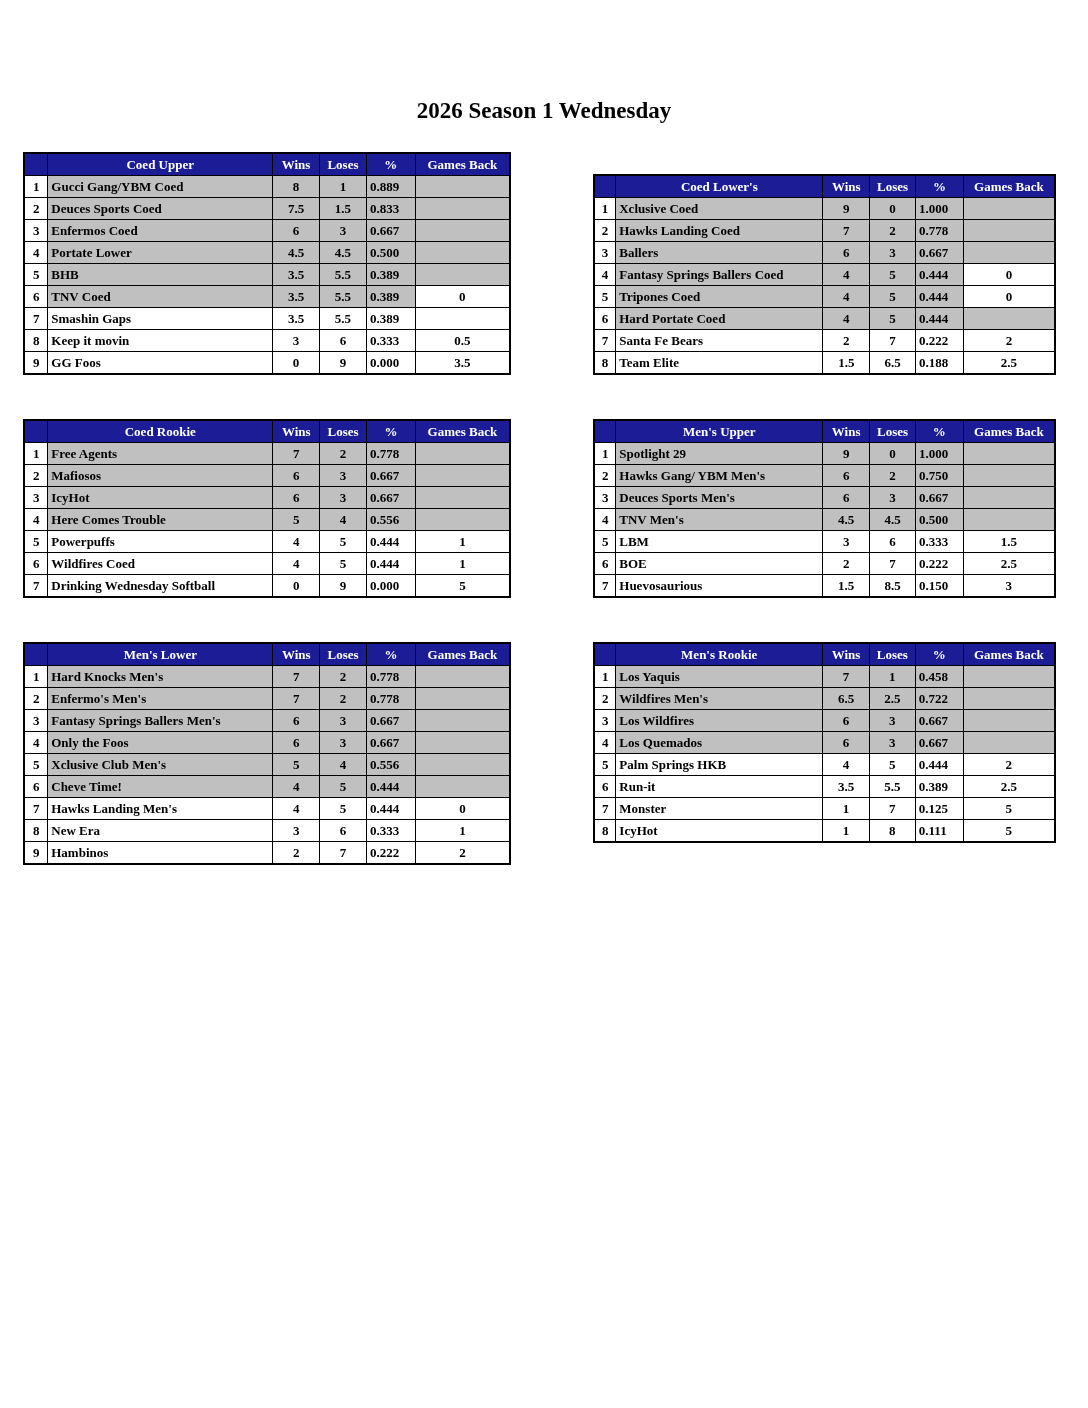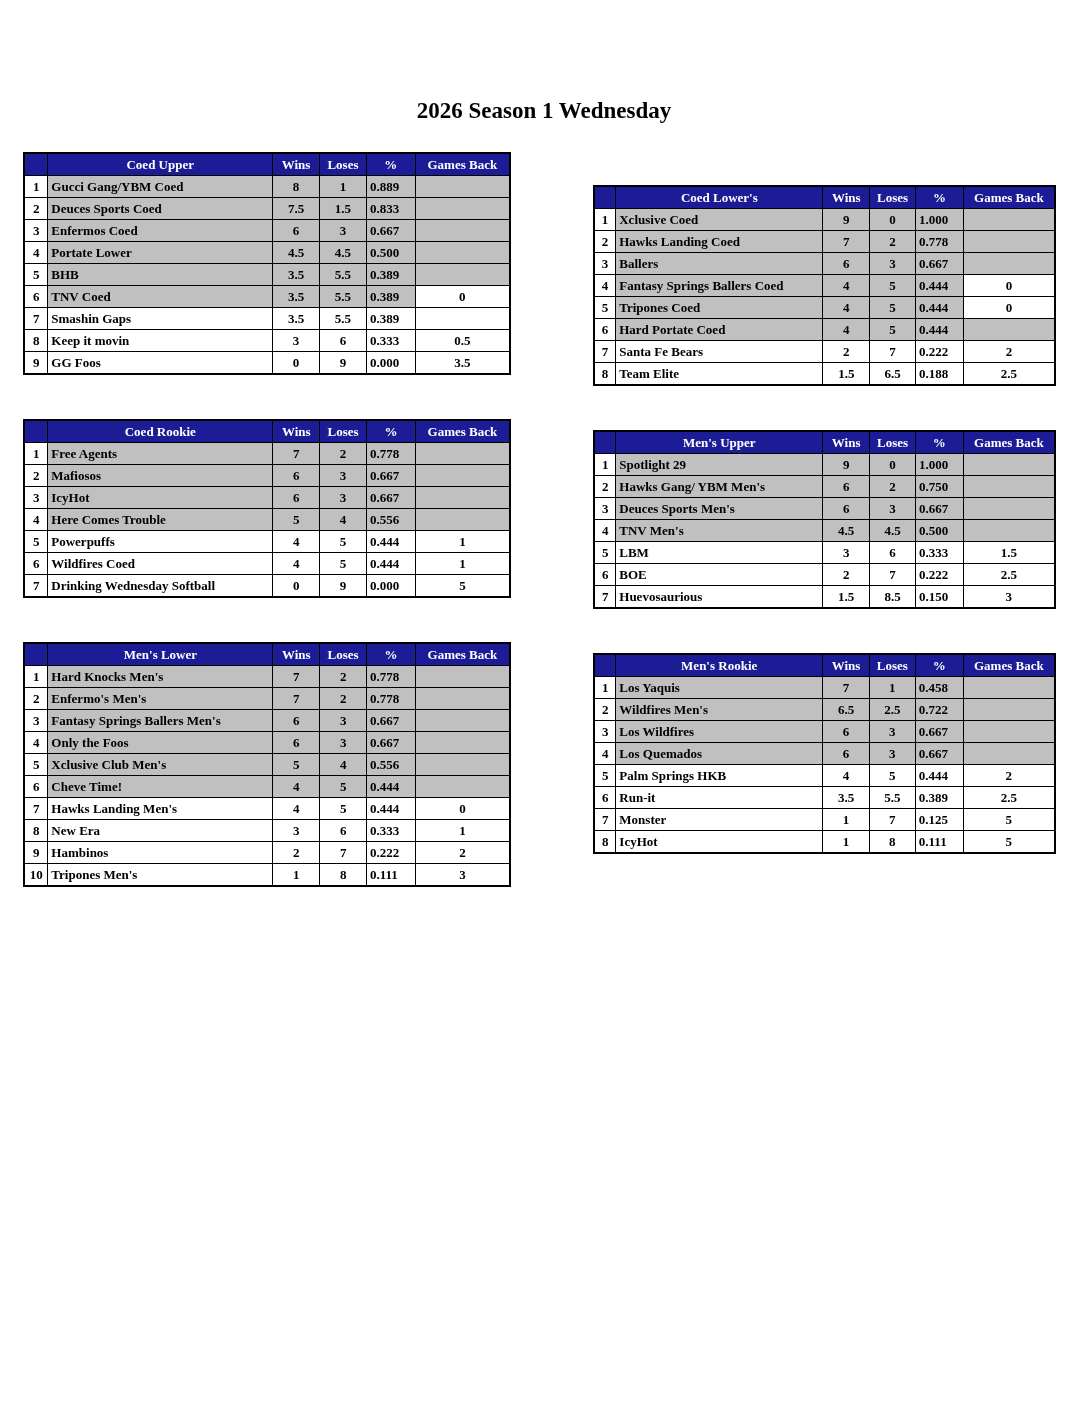--- a/index.html
+++ b/index.html
@@ -328,28 +328,20 @@
               <td class="gb has-value">1</td>
             </tr>
             <tr class="plain">
               <td class="rank">9</td>
               <td class="team">Hambinos</td>
               <td class="num">2</td>
               <td class="num">7</td>
               <td class="pct">0.222</td>
               <td class="gb has-value">2</td>
             </tr>
-            <tr class="plain">
-              <td class="rank">10</td>
-              <td class="team">Tripones Men's</td>
-              <td class="num">1</td>
-              <td class="num">8</td>
-              <td class="pct">0.111</td>
-              <td class="gb has-value">3</td>
-            </tr>
           </tbody>
         </table>
       </div>
     <div class="col col-right" id="col-right">
         <table class="standings">
           <colgroup>
             <col style="width: 22px;">
             <col style="width: 208px;">
             <col style="width: 47px;">
             <col style="width: 46px;">

